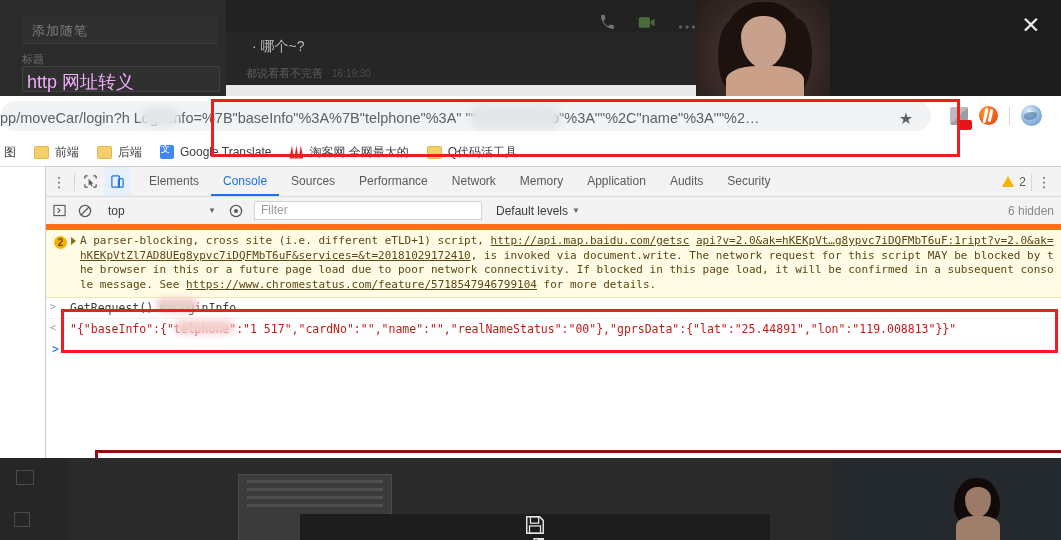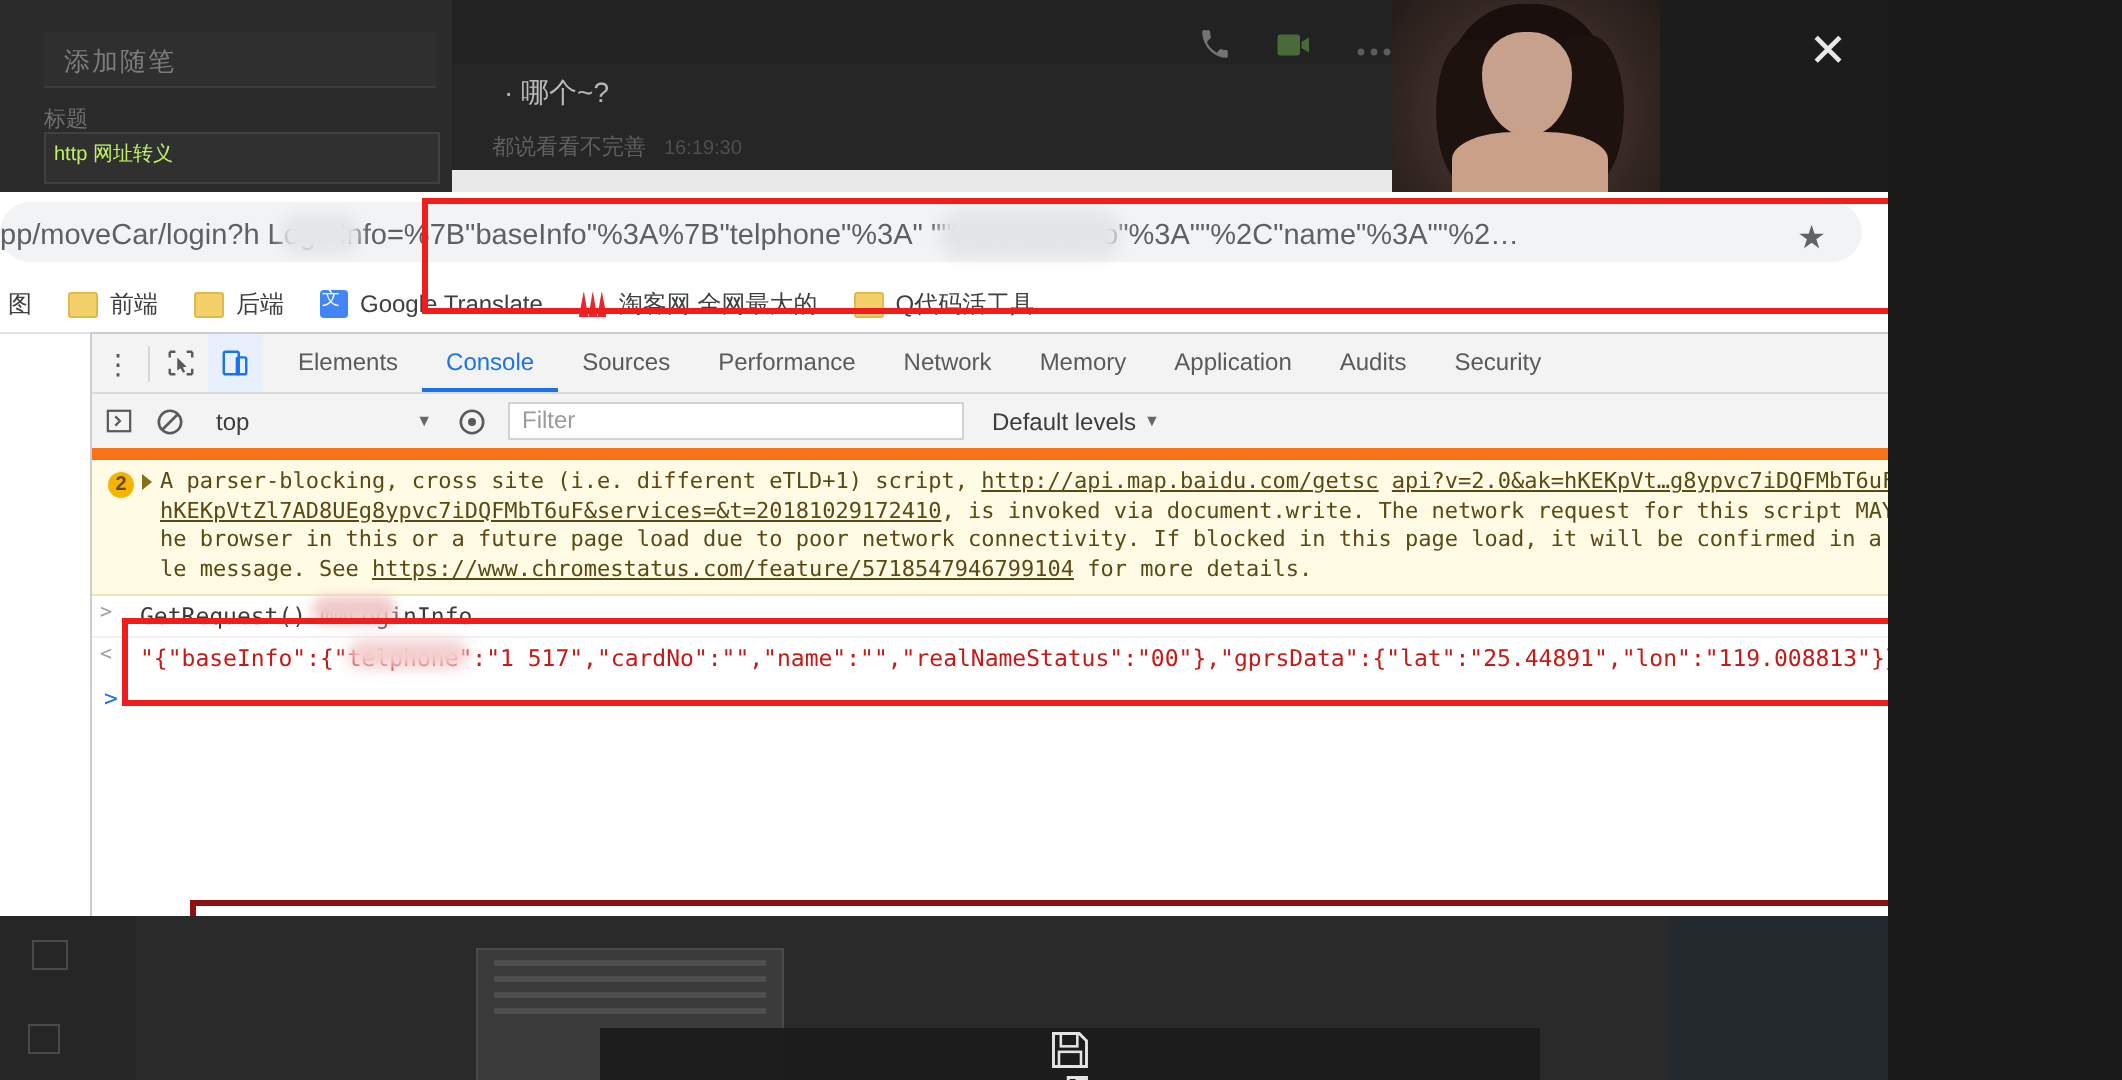--- a/index.html
+++ b/index.html
@@ -4,21 +4,21 @@
 <style>
   html, body {
     margin: 0; padding: 0;
     width: 1061px; height: 540px;
     overflow: hidden;
     font-family: "Liberation Sans", sans-serif;
     background: #1a1a1a;
   }
   #root {
     position: relative;
-    width: 944px; height: 540px;
+    width: 1061px; height: 540px;
     background: #000;
     overflow: hidden;
   }
 
   
   .bg-dark {
     position: absolute; inset: 0;
     background: #1f1f1f;
   }
   .bg-left-panel {
@@ -47,21 +47,21 @@
   .note-input {
     position: absolute;
     left: 22px; top: 66px; width: 198px; height: 26px;
     background: #303030;
     border: 1px solid #414141;
     box-sizing: border-box;
   }
   .note-input-text {
     position: absolute;
     left: 27px; top: 70px;
-    color: #bef264; font-size: 10px;
+    color: #f0abfc; font-size: 18px;
   }
 
   
   .chat-win {
     position: absolute;
     left: 226px; top: 0; width: 604px; height: 96px;
     background: #262626;
   }
   .chat-topbar {
     position: absolute; left: 0; top: 0; right: 0; height: 32px;

